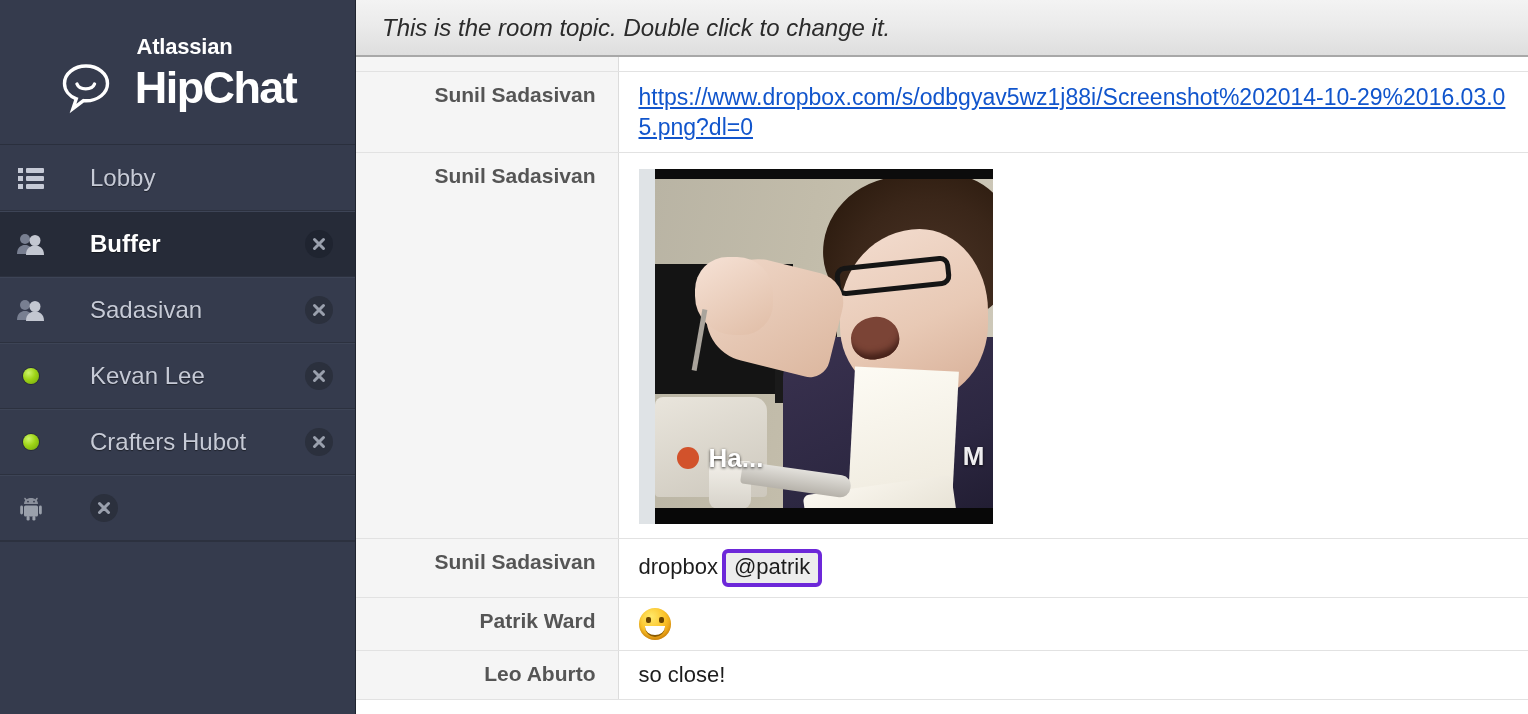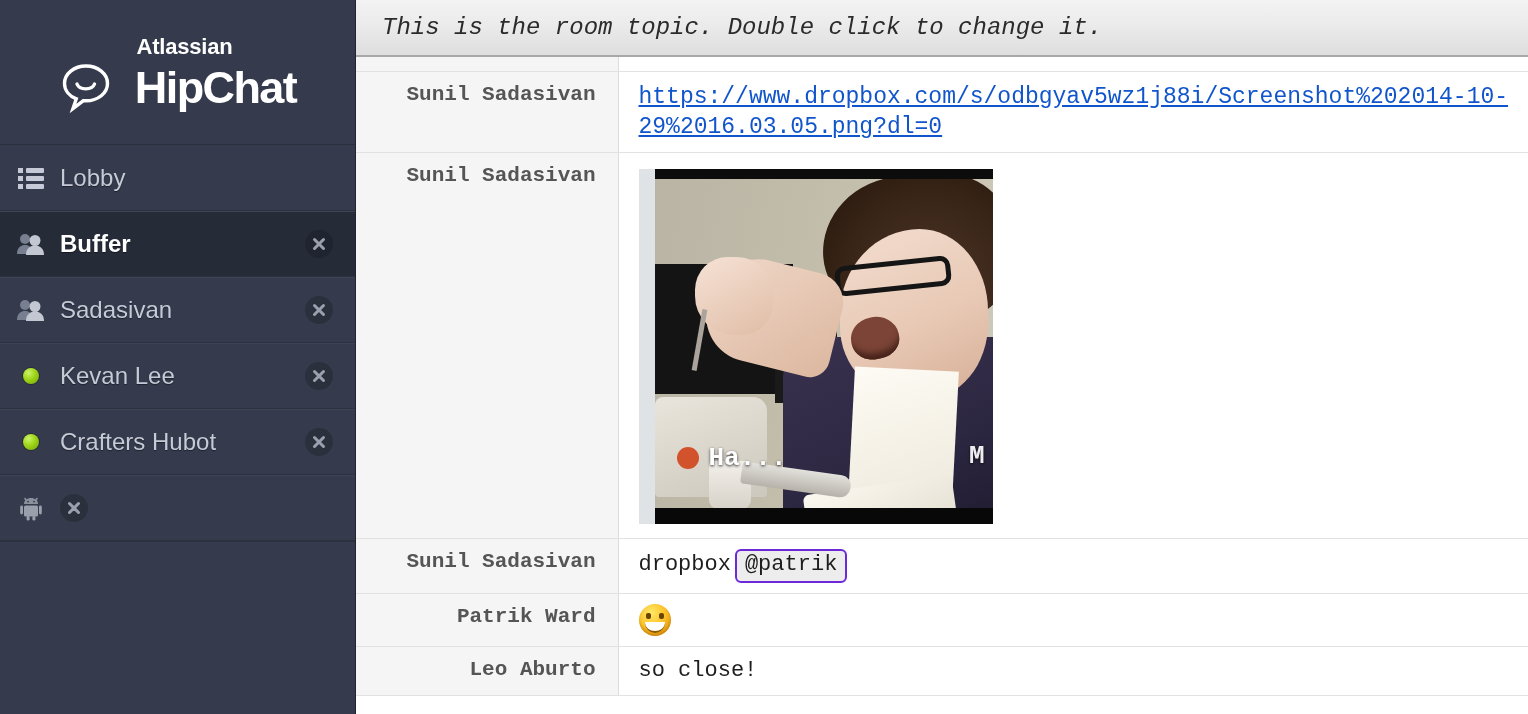--- a/index.html
+++ b/index.html
@@ -48,20 +48,21 @@
 
   .nav-list { display:flex; flex-direction:column; }
   .nav-item {
     height:66px;
     display:flex; align-items:center;
     padding:0 22px 0 14px;
     border-bottom:1px solid #2c313f;
     border-top:1px solid #3d4456;
     cursor:pointer;
     position:relative;
+    gap:30px;
   }
   .nav-item:first-child { border-top:none; }
   .nav-item.selected { background:#262b38; }
   .nav-icon {
     width:34px; flex:0 0 34px;
     display:flex; align-items:center; justify-content:center;
     margin-right:12px;
   }
   .nav-label {
     font-size:24px;
@@ -86,21 +87,20 @@
   }
   .sidebar-filler { flex:1; background:#353b4d; border-top:1px solid #2c313f; }
 
   
   .main {
     flex:1;
     display:flex; flex-direction:column;
     height:714px;
     background:#1d4ed8;
     overflow:hidden;
-    font-family:Liberation Mono, monospace;
   }
   .topic-bar {
     height:57px; flex:0 0 57px;
     background:linear-gradient(to bottom,#f3f3f3 0%,#ebebeb 45%,#dedede 100%);
     border-bottom:2px solid #a8a8a8;
     display:flex; align-items:center;
     padding-left:26px;
   }
   .topic-text {
     font-style:italic;
@@ -151,21 +151,21 @@
     text-decoration:underline;
     font-size:23px;
     line-height:1.32;
     word-break:break-all;
     cursor:pointer;
     display:inline;
   }
   .mention {
     display:inline-block;
     background:#ededed;
-    border:2px solid #6d28d9;
+    border:4px solid #6d28d9;
     border-radius:6px;
     padding:2px 8px 4px;
     margin-left:4px;
     color:#1d1d1d;
     font-size:22px;
     line-height:1.1;
     vertical-align:baseline;
     cursor:pointer;
   }
   .emoji {

